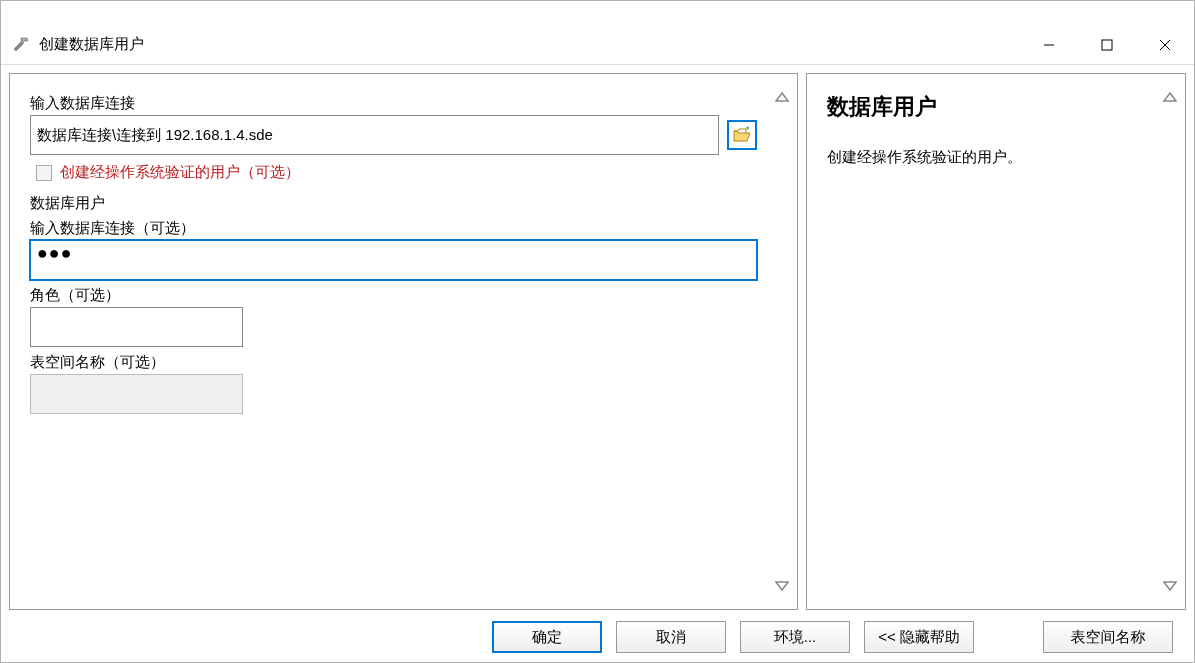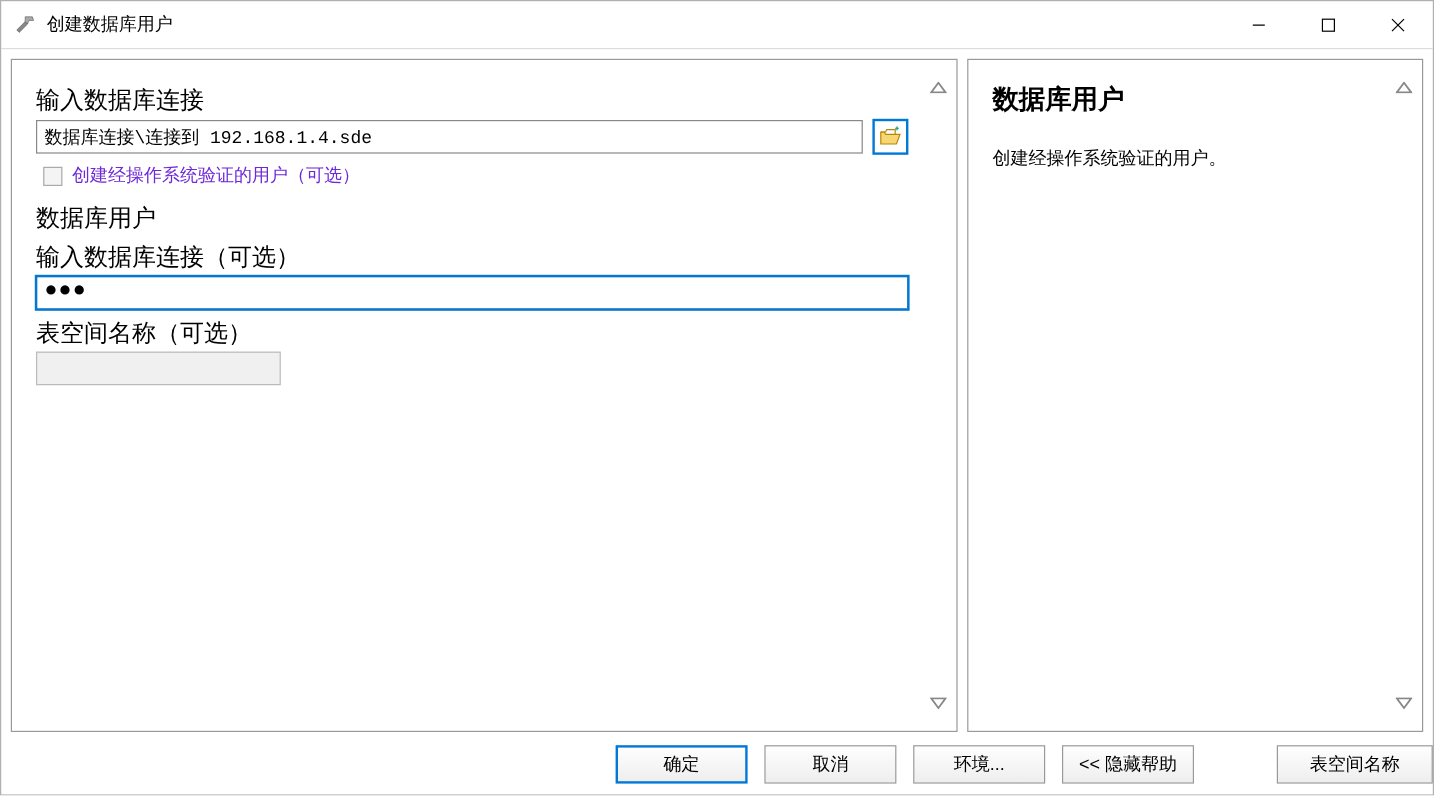--- a/index.html
+++ b/index.html
@@ -21,20 +21,21 @@
       border: 1px solid #b0b0b0;
       display: flex;
       flex-direction: column;
     }
     .titlebar {
       height: 40px;
       display: flex;
       align-items: center;
       padding-left: 10px;
       border-bottom: 1px solid #ddd;
+      margin-top: 24px;
     }
     .titlebar-icon {
       width: 20px;
       height: 20px;
       margin-right: 8px;
       display: flex;
       align-items: center;
       justify-content: center;
     }
     .titlebar-text {
@@ -107,35 +108,35 @@
     .help-text {
       font-size: 15px;
       line-height: 1.7;
       margin-bottom: 18px;
     }
     .form-group {
       margin-bottom: 6px;
     }
     .form-label {
       display: block;
-      font-size: 20px;
+      font-size: 15px;
       margin-bottom: 2px;
     }
     .input-row {
       display: flex;
       align-items: center;
       gap: 8px;
     }
     .text-input {
       flex: 1;
-      height: 28px;
+      height: 40px;
       border: 1px solid #888;
       padding: 2px 6px;
       font-size: 15px;
-      font-family: Liberation Mono, monospace;
+      font-family: Liberation Sans, sans-serif;
       background: #fff;
     }
     .text-input.focused {
       outline: 2px solid #0078d7;
       outline-offset: -1px;
     }
     .text-input.disabled {
       background: #f0f0f0;
       border: 1px solid #bbb;
     }
@@ -158,32 +159,32 @@
     }
     .checkbox {
       width: 16px;
       height: 16px;
       border: 1px solid #aaa;
       background: #f4f4f4;
       margin-right: 8px;
     }
     .checkbox-label {
       font-size: 15px;
-      color: #6d28d9;
+      color: #b91c1c;
     }
     .password-dots {
       font-size: 18px;
       letter-spacing: 1px;
     }
     .button-bar {
       height: 50px;
       display: flex;
       align-items: center;
       justify-content: flex-end;
-      padding: 0 0;
+      padding: 0 21px;
       gap: 14px;
     }
     .btn {
       min-width: 110px;
       height: 32px;
       border: 1px solid #999;
       background: linear-gradient(#fefefe, #eeeeee);
       font-size: 15px;
       cursor: pointer;
       display: flex;
@@ -260,20 +261,24 @@
 
         <div class="form-group">
           <label class="form-label">数据库用户</label>
         </div>
 
         <div class="form-group">
           <label class="form-label">输入数据库连接（可选）</label>
           <div class="text-input focused password-dots">●●●</div>
         </div>
 
+        <div class="form-group">
+          <label class="form-label">角色（可选）</label>
+          <input type="text" class="text-input" value="" style="">
+        </div>
 
         <div class="form-group">
           <label class="form-label">表空间名称（可选）</label>
           <input type="text" class="text-input disabled" disabled="" value="" style="">
         </div>
 
       </div>
       <div class="scroll-buttons">
         <div class="scroll-btn">
           <svg width="14" height="10">

